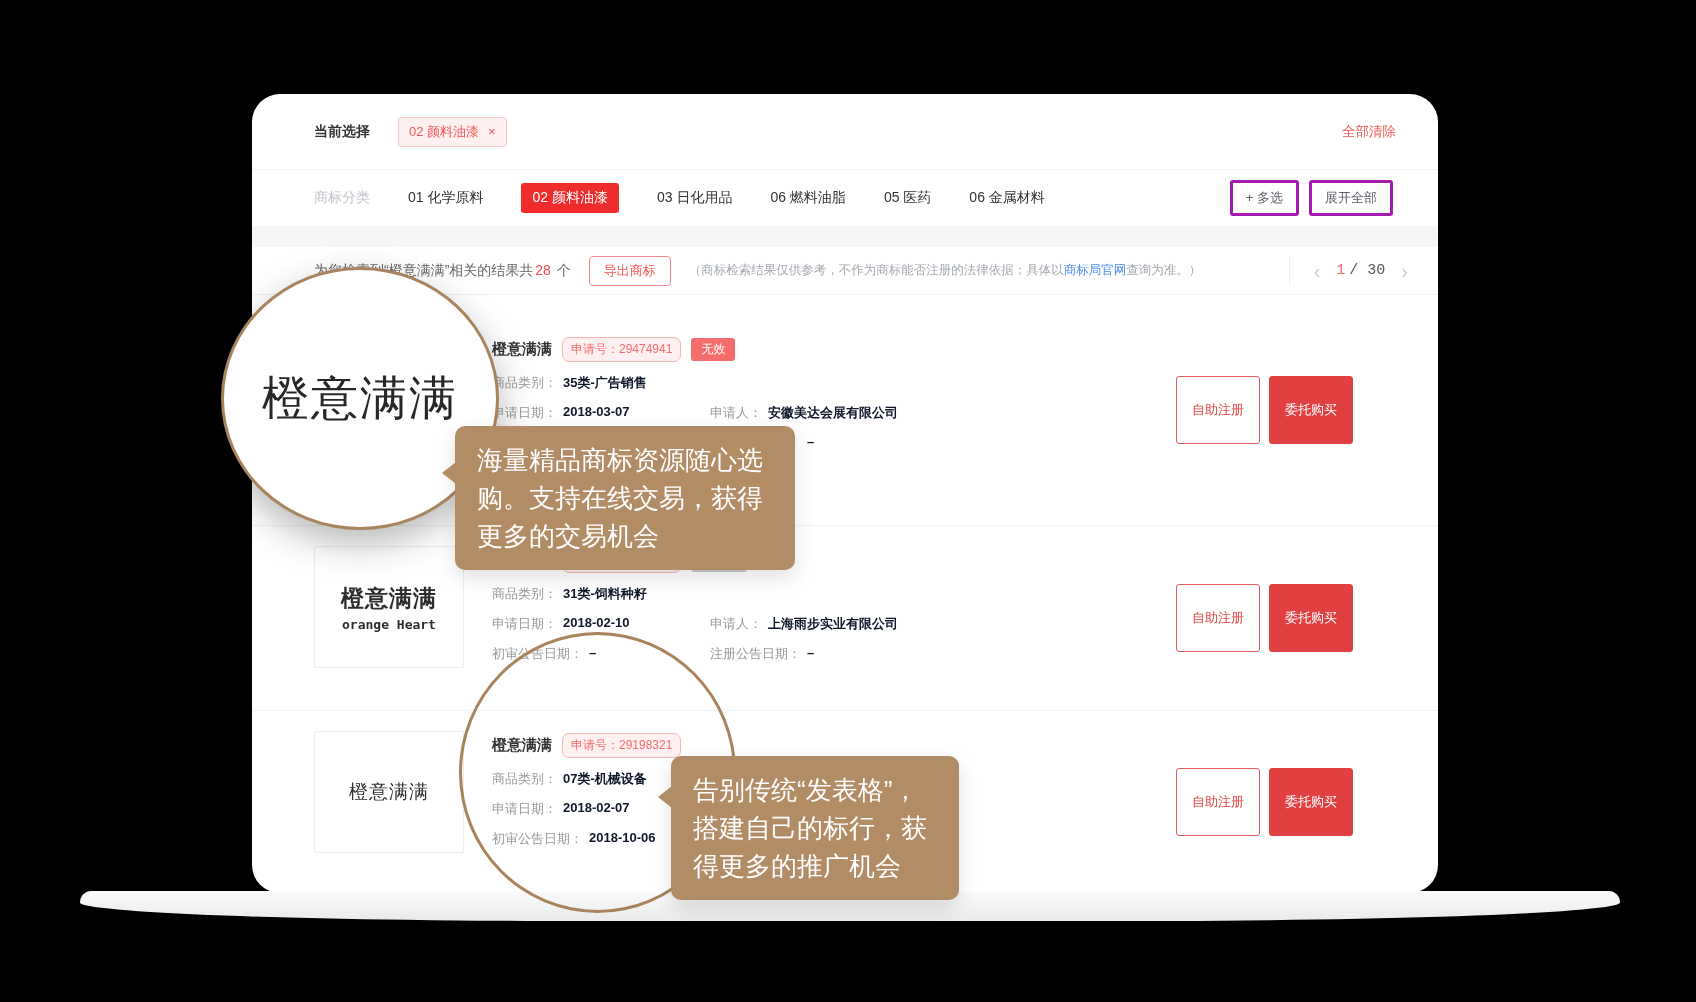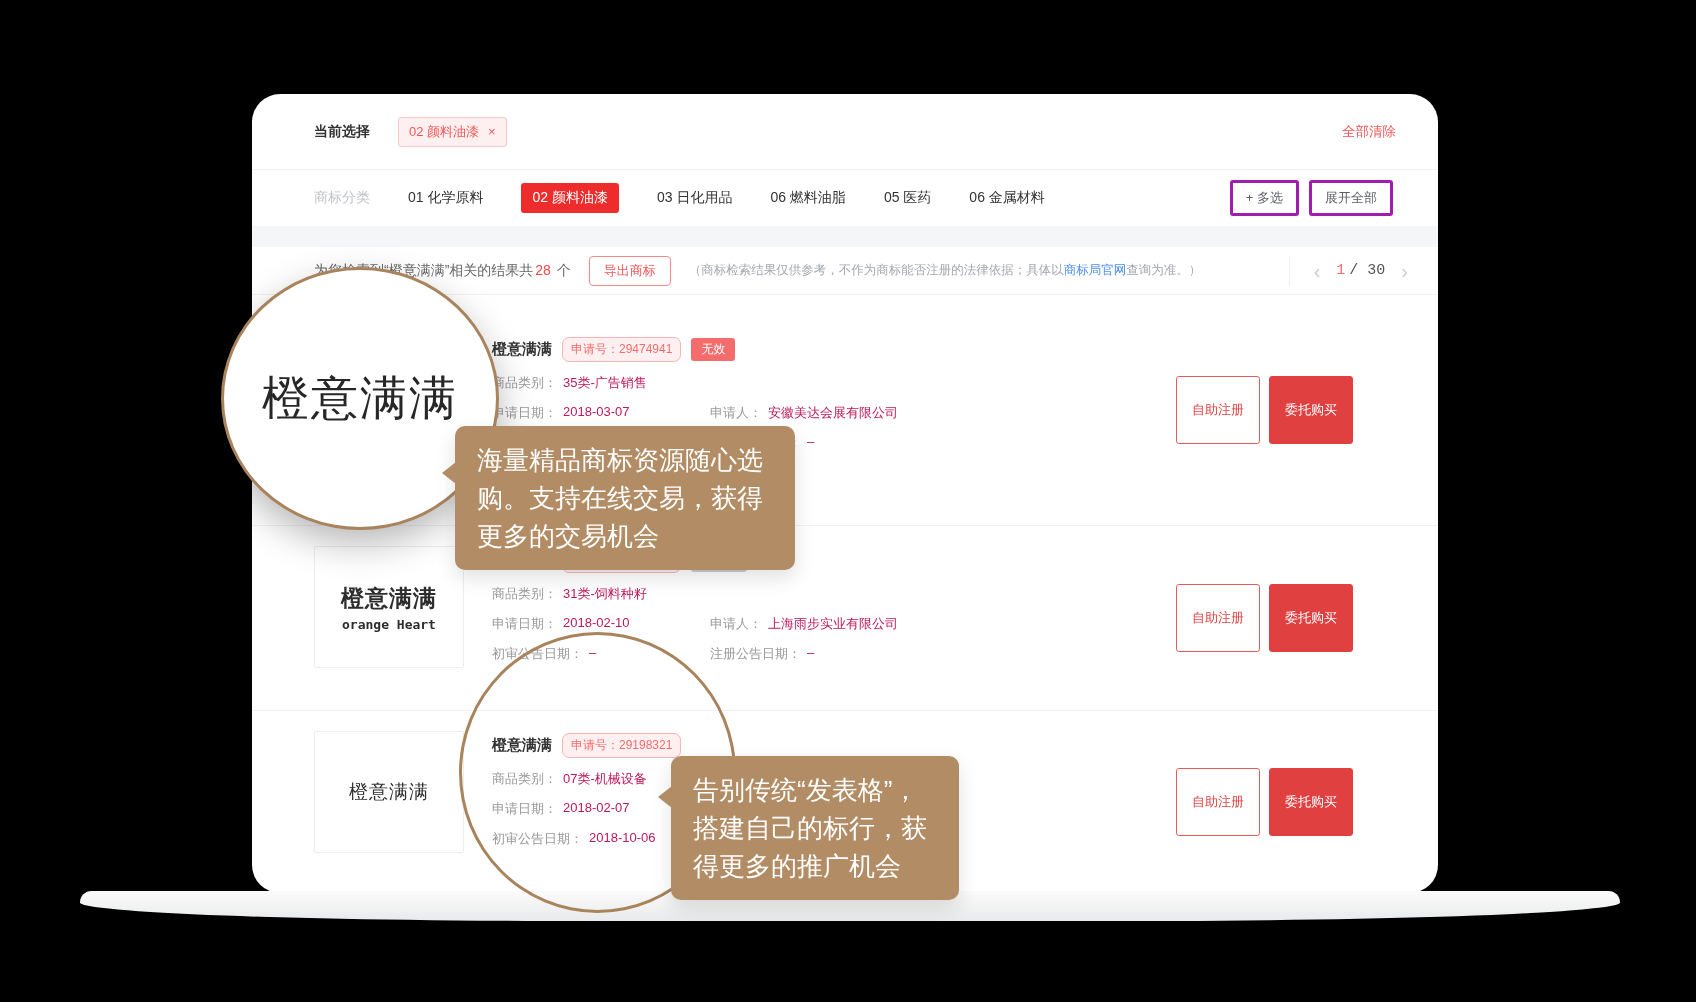--- a/index.html
+++ b/index.html
@@ -76,21 +76,21 @@
   .name-line { display:flex; align-items:center; gap:10px; }
   .tm-name { font-size:15px; font-weight:700; color:#333; }
   .appno { font-size:12px; color:#f56c6c; border:1px solid #f9b4b4; background:#fef0f0; padding:3px 8px; border-radius:7px; white-space:nowrap; }
   .status { font-size:12px; color:#fff; padding:3px 10px; border-radius:3px; white-space:nowrap; }
   .status.invalid { background:#f56c6c; }
   .status.registered { background:#cbccd0; }
   .field-line { display:flex; margin-top:12px; font-size:13px; }
   .pair { display:flex; }
   .pair.col1 { width:218px; }
   .fl-label { color:#999; white-space:nowrap; }
-  .fl-value { color:#be185d; margin-left:6px; white-space:nowrap; }
+  .fl-value { color:#0f172a; margin-left:6px; white-space:nowrap;font-weight:bold; }
   .row-buttons { position:absolute; right:85px; top:50%; transform:translateY(-50%); display:flex; gap:9px; }
   .btn-outline { border:1px solid #e65c5c; color:#e04545; background:#fff; font-size:13px; padding:7px 15px; border-radius:3px; cursor:pointer; white-space:nowrap; }
   .btn-solid { border:1px solid #e04040; color:#fff; background:#e04040; font-size:13px; padding:24px 15px; border-radius:3px; cursor:pointer; white-space:nowrap; }
 
   
   .magnifier-1 {
     position:absolute; left:221px; top:267px; width:278px; height:263px;
     background:#fff; border:3px solid #a8835c; border-radius:50%;
     display:flex; align-items:center; justify-content:center;
     z-index:5; box-shadow:0 14px 36px rgba(0,0,0,0.28);

